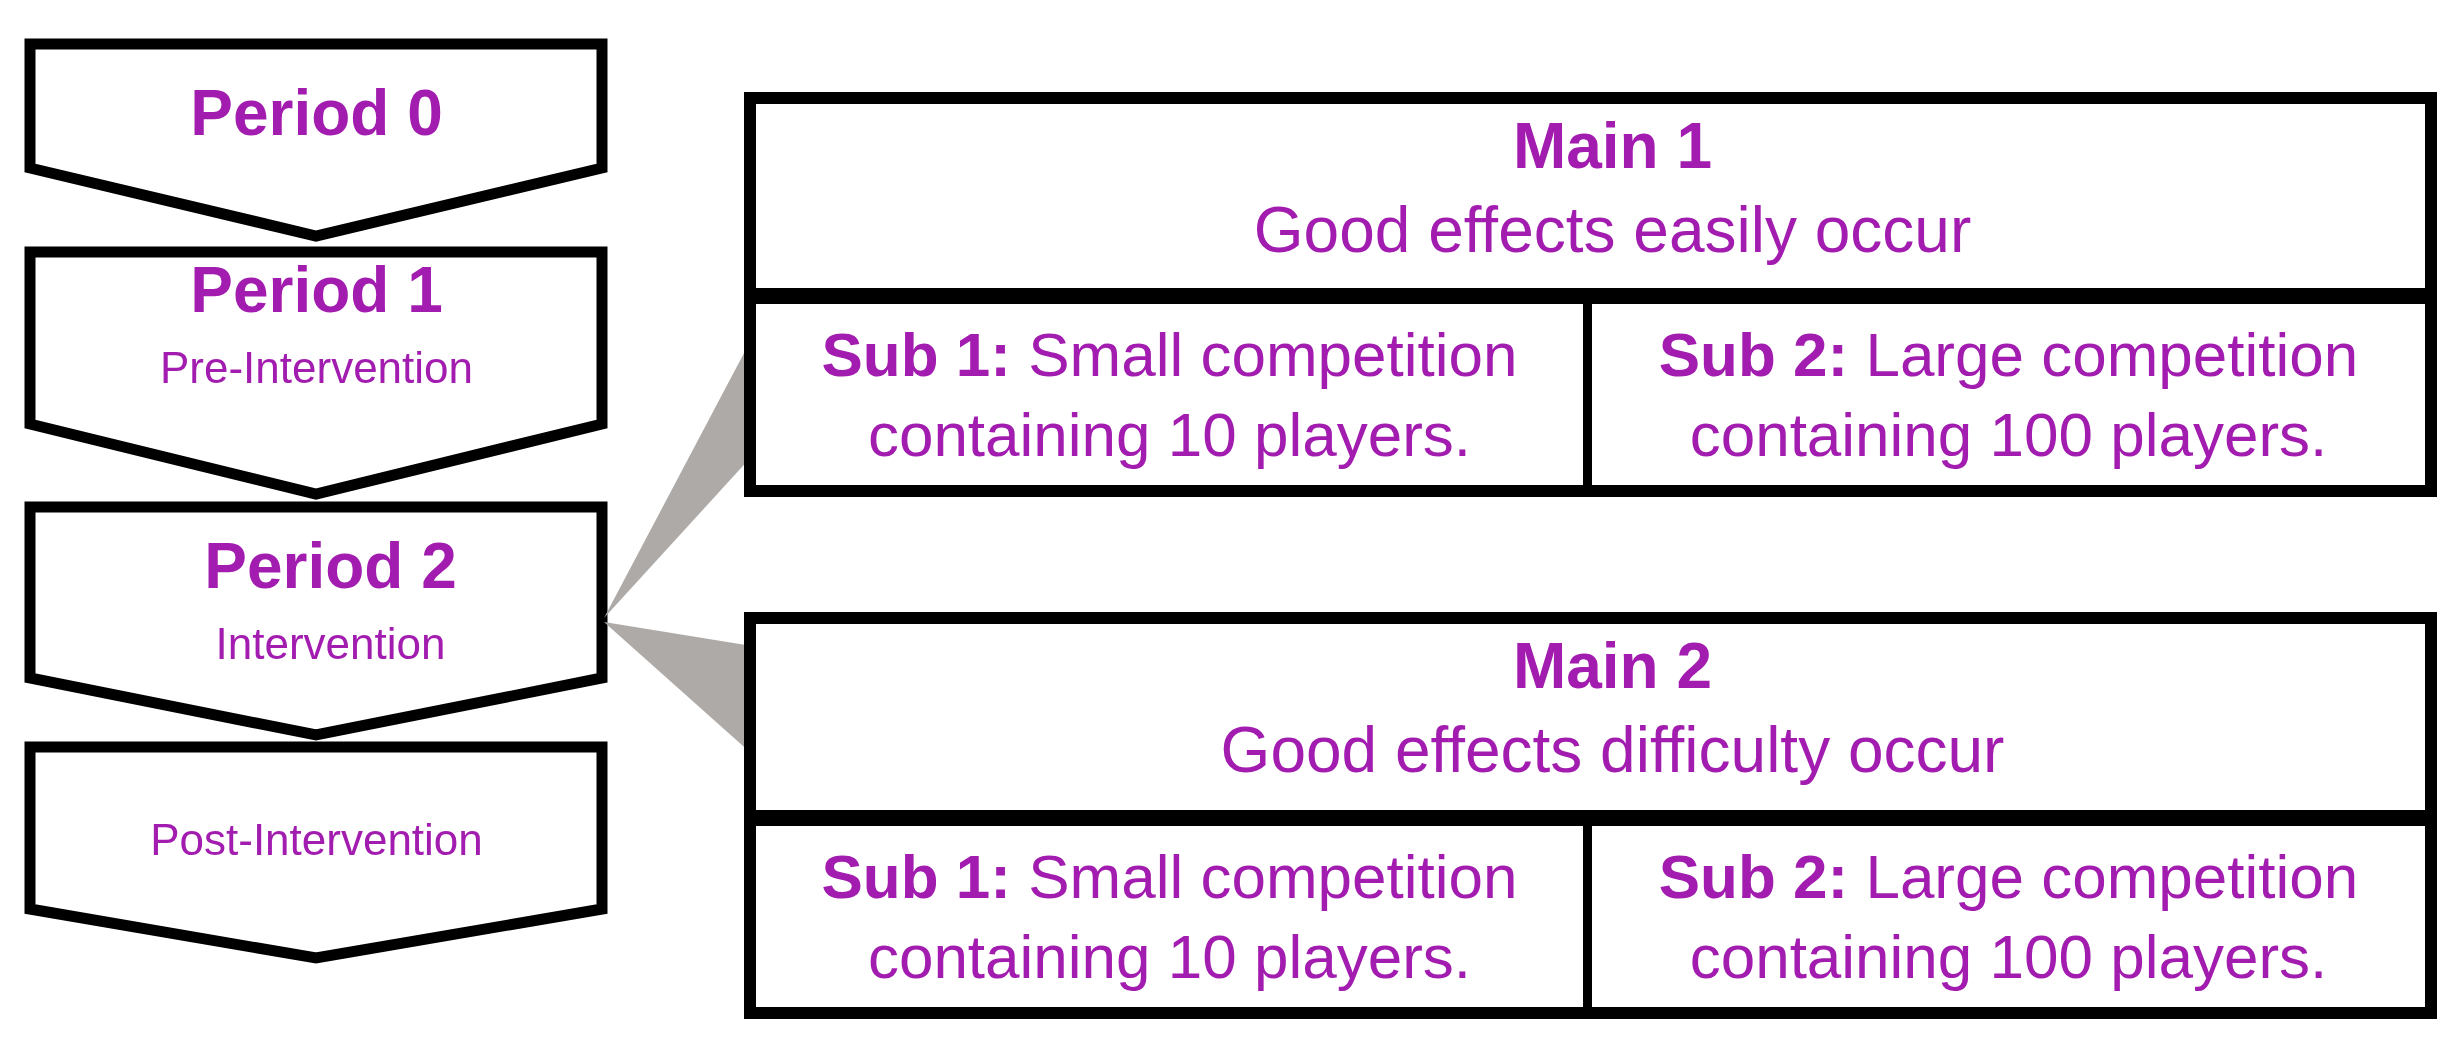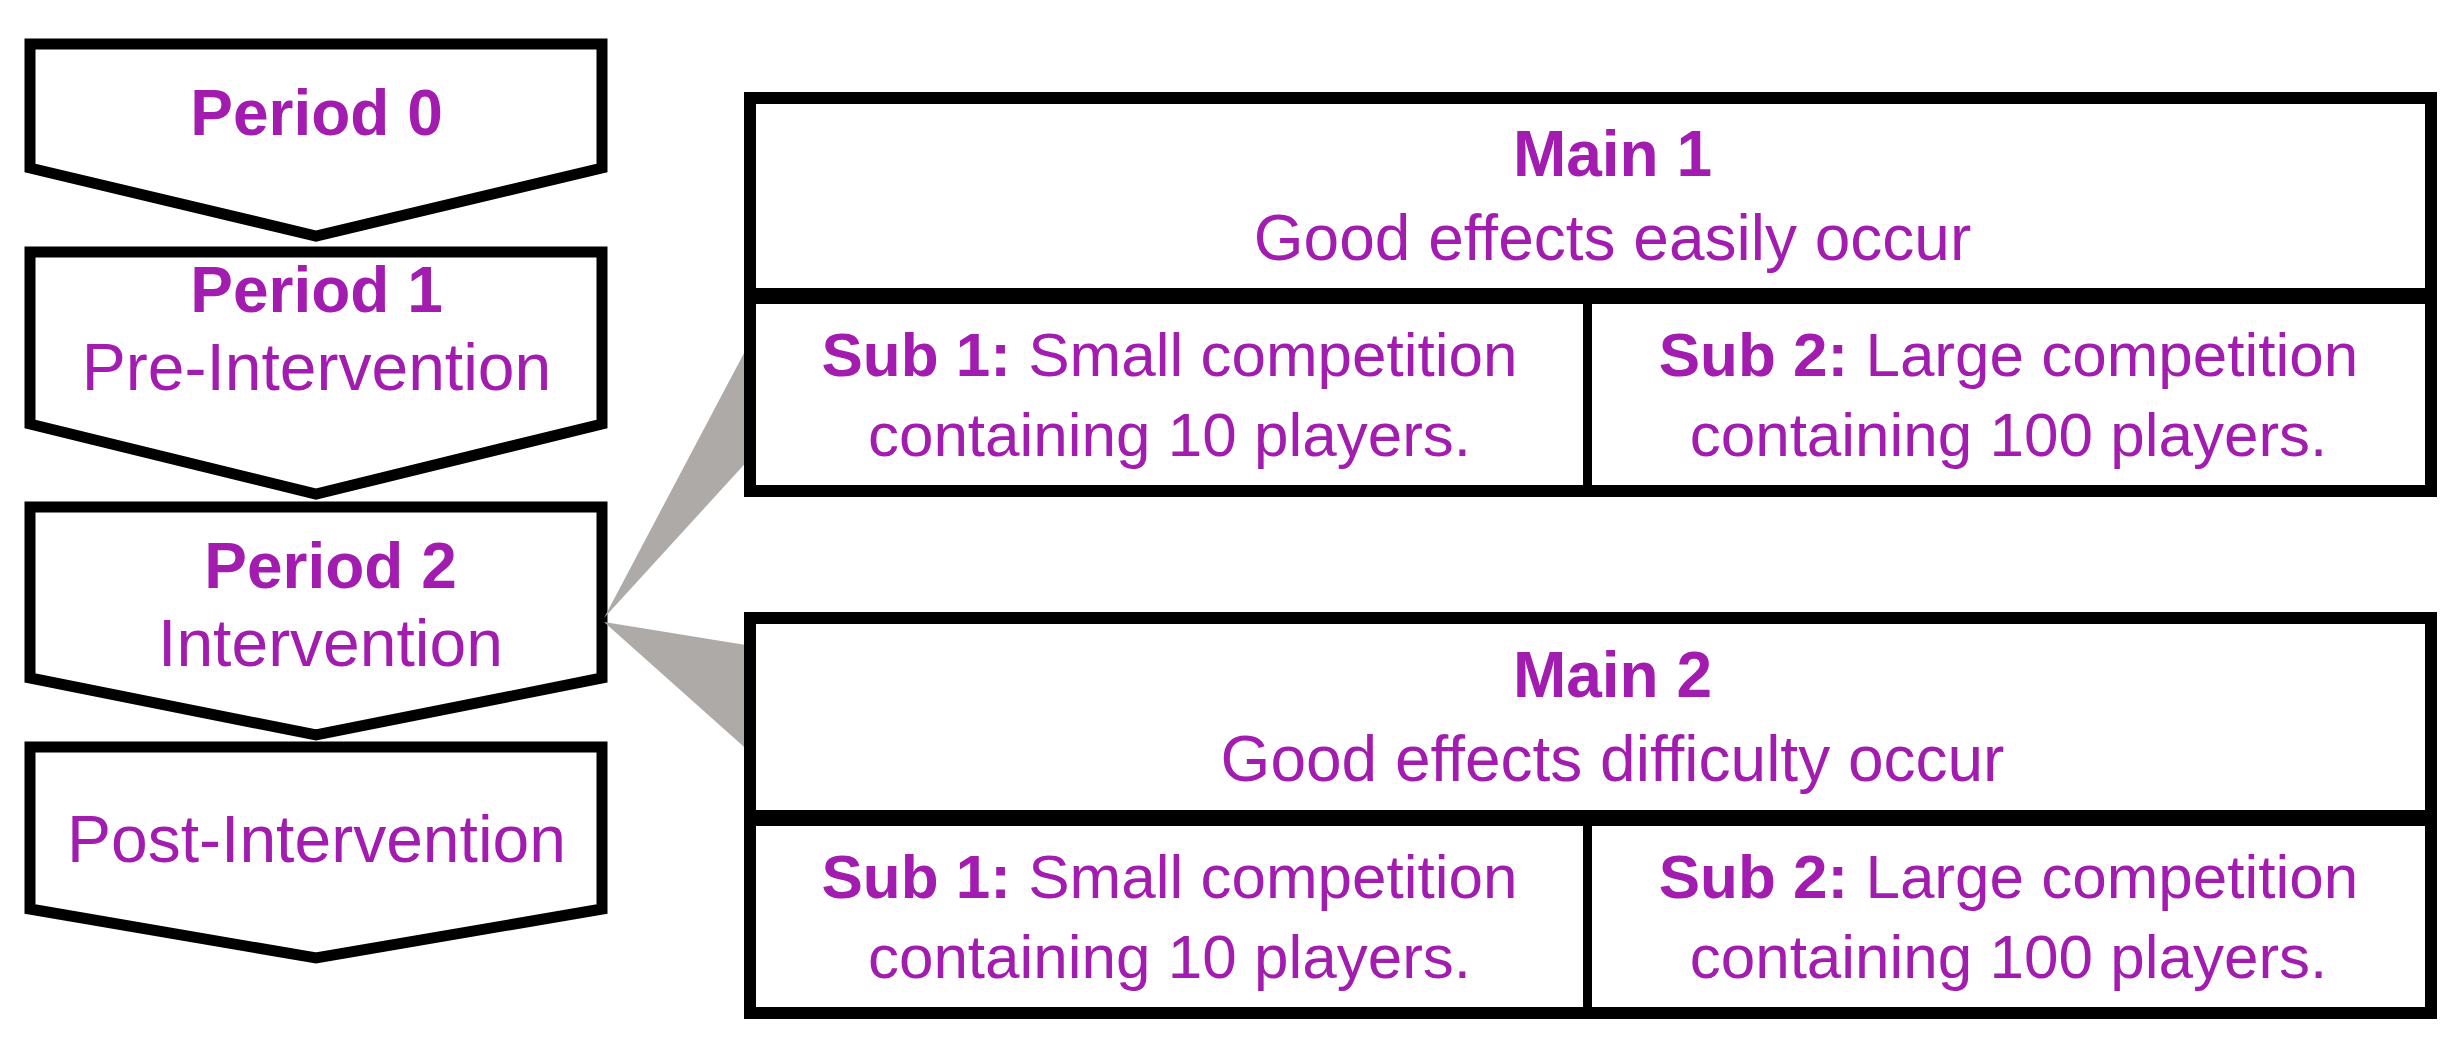--- a/index.html
+++ b/index.html
@@ -39,41 +39,41 @@
     align-items: center;
     justify-content: center;
     text-align: center;
     line-height: 77px;
   }
   .step-title {
     font-size: 64px;
     font-weight: bold;
   }
   .step-subtitle {
-    font-size: 66px;
+    font-size: 44px;
     font-weight: normal;
   }
   
   .main-box {
     position: absolute;
     left: 744px;
     width: 1693px;
     box-sizing: border-box;
     border: 12px solid #000000;
     background: #ffffff;
     display: flex;
     flex-direction: column;
   }
   .main-header {
     box-sizing: border-box;
     border-bottom: 16px solid #000000;
     display: flex;
     flex-direction: column;
     align-items: center;
-    justify-content: center;
+    justify-content: flex-start;
     text-align: center;
     line-height: 84px;
     padding-left: 44px;
   }
   .main-title {
     font-size: 64px;
     font-weight: bold;
   }
   .main-desc {
     font-size: 64px;

